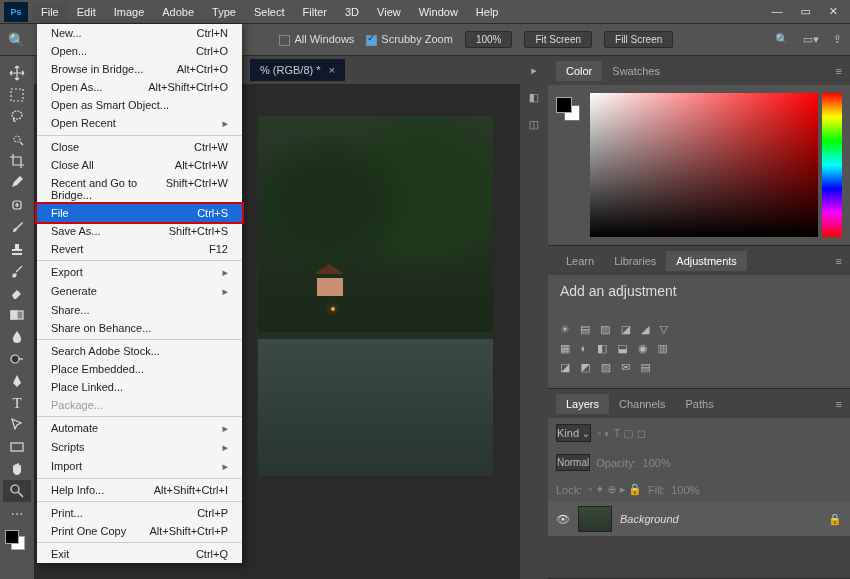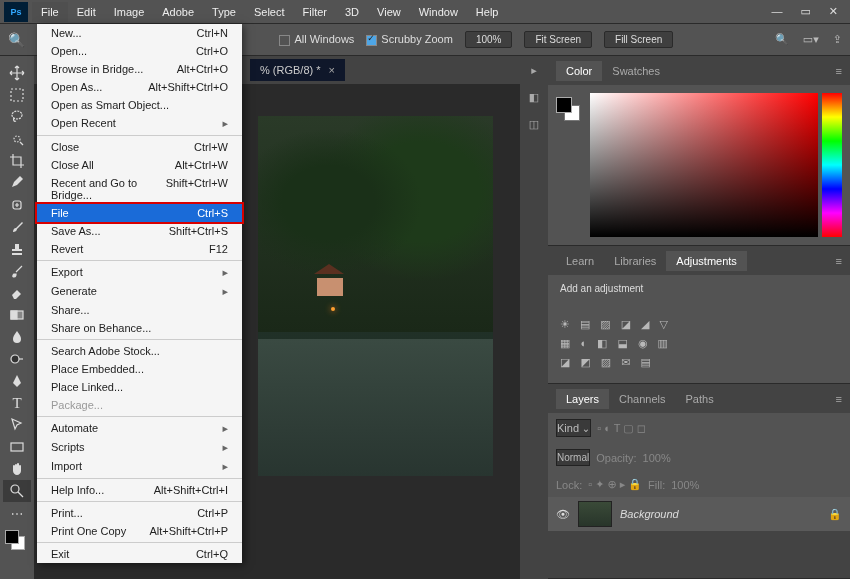--- a/index.html
+++ b/index.html
@@ -259,21 +259,21 @@
         </div>
       </div>
       <div class="prow">
         <div class="ptabs">
           <div class="ptab">Learn</div>
           <div class="ptab">Libraries</div>
           <div class="ptab active">Adjustments</div>
           <div class="menu">≡</div>
         </div>
         <div class="adjpanel">
-          <div style="font-size:10px;margin-bottom:24px">Add an adjustment</div>
+          <div style="font-size:14px;margin-bottom:24px">Add an adjustment</div>
           <div class="adjrow">
               <span>☀</span>
               <span>▤</span>
               <span>▨</span>
               <span>◪</span>
               <span>◢</span>
               <span>▽</span>
             </div>
           <div class="adjrow">
               <span>▦</span>

